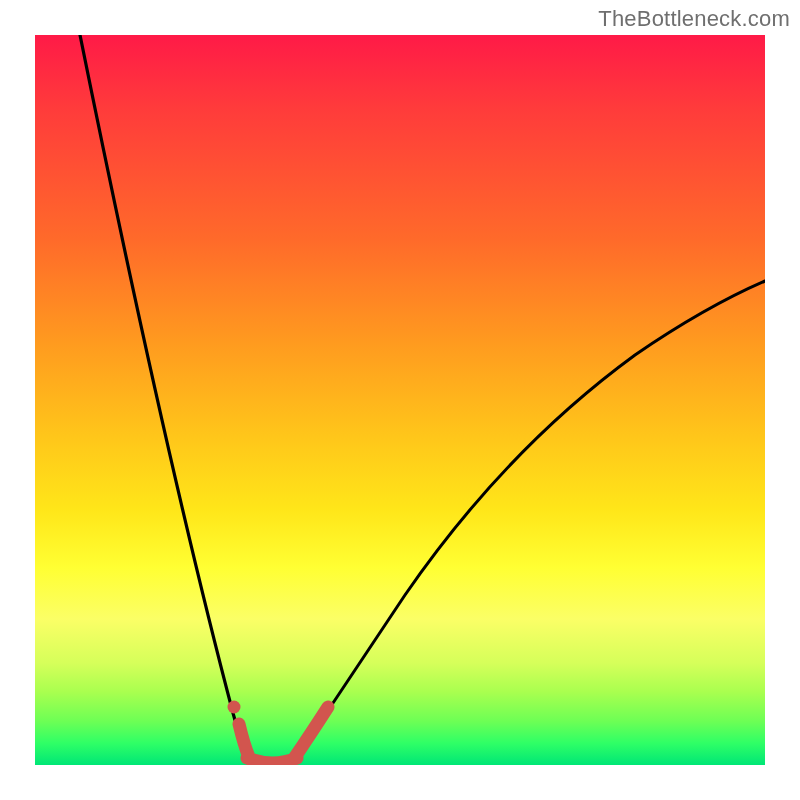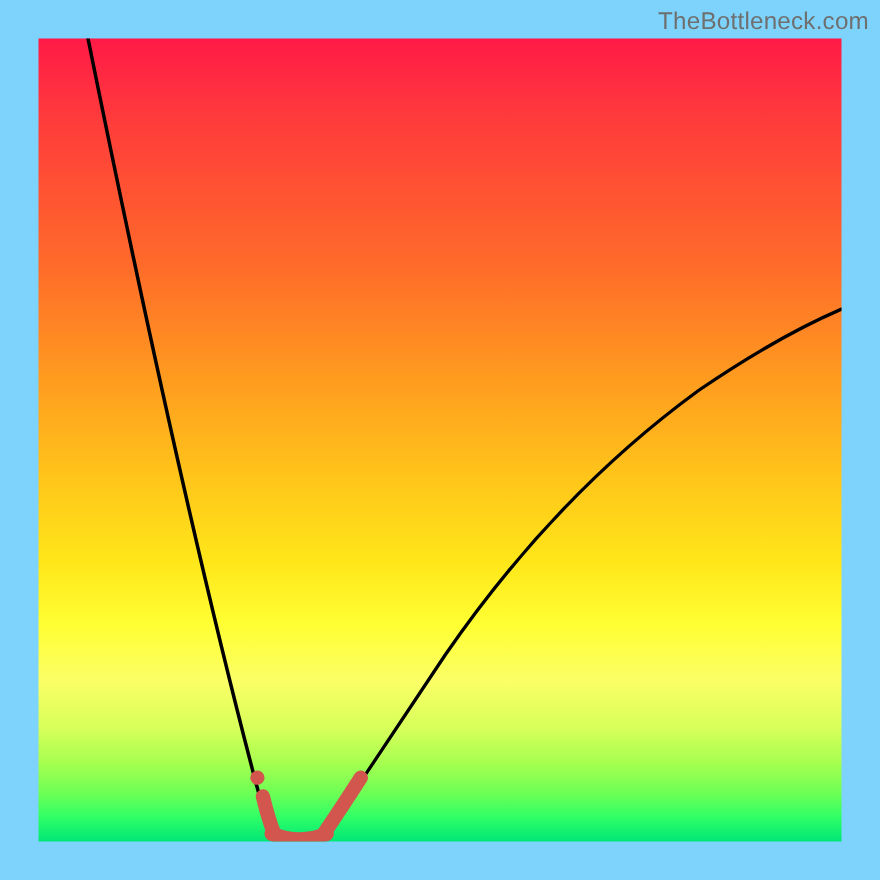--- a/index.html
+++ b/index.html
@@ -8,21 +8,21 @@
     width: 800px;
     height: 800px;
     background: #000;
     overflow: hidden;
     font-family: Arial, Helvetica, sans-serif;
   }
   .stage {
     position: relative;
     width: 800px;
     height: 800px;
-    background: #7dd3fc;
+    background: #ffffff;
   }
   .plot-area {
     position: absolute;
     left: 35px;
     top: 35px;
     width: 730px;
     height: 730px;
     
     background: linear-gradient(
       to bottom,

